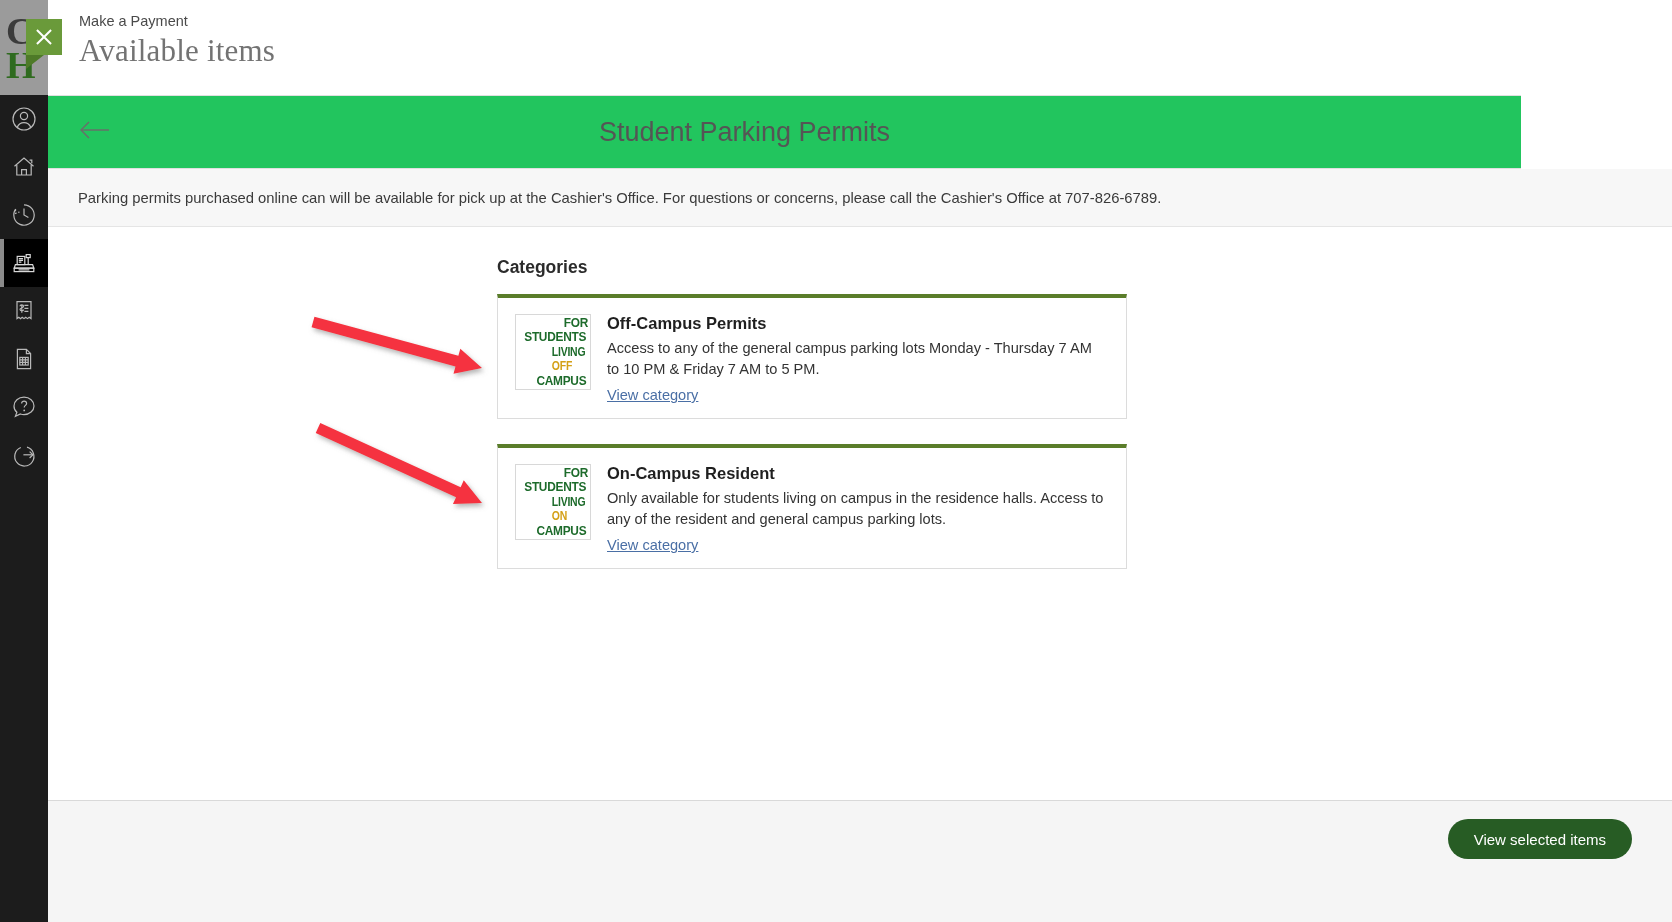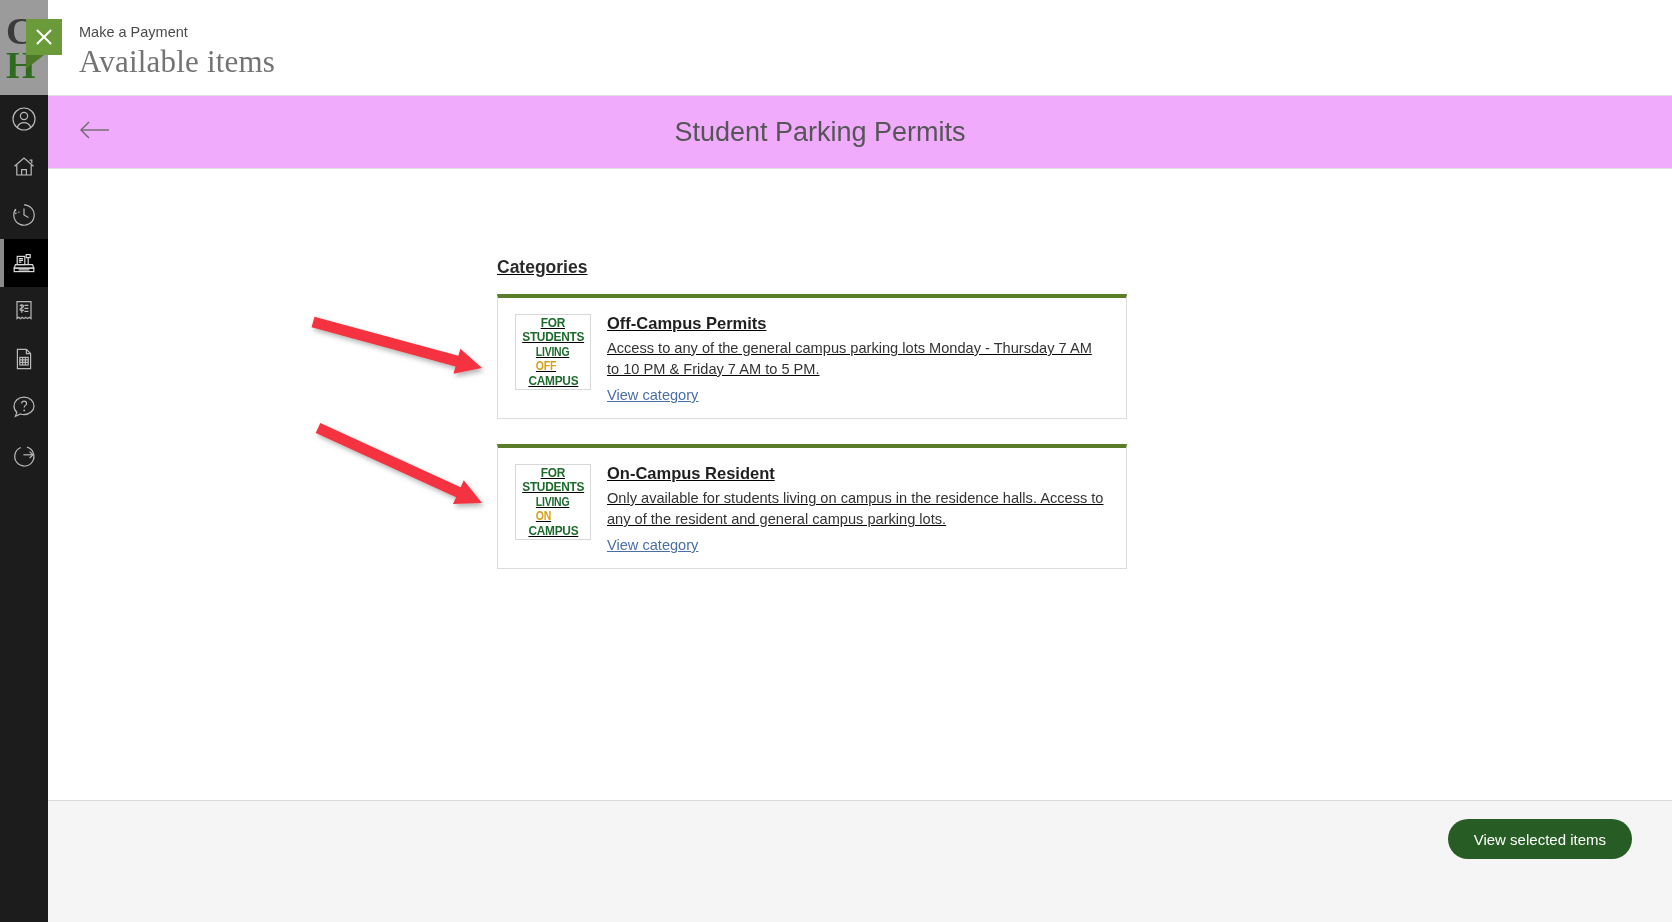--- a/index.html
+++ b/index.html
@@ -106,21 +106,21 @@
     left: 0; top: 9px;
     width: 20px; height: 2px;
     background: #ffffff;
   }
   .close-x::before { transform: rotate(45deg); }
   .close-x::after  { transform: rotate(-45deg); }
 
   
   .page-head {
     position: absolute;
-    left: 48px; top: 15px;
+    left: 48px; top: 4px;
     width: 1624px;
     height: 95px;
     background: #ffffff;
     padding: 9px 0 0 31px;
   }
   .breadcrumb {
     font-size: 14.5px;
     color: #4a4a4a;
     margin-bottom: 4px;
   }
@@ -129,23 +129,23 @@
     font-size: 31px;
     font-weight: normal;
     color: #737373;
     letter-spacing: 0.2px;
   }
 
   
   .sub-head {
     position: absolute;
     left: 48px; top: 95px;
-    width: 1624px;
+    width: 1473px;
     height: 74px;
-    background: #f0abfc;
+    background: #22c55e;
     border-top: 1px solid #e0e0e0;
     border-bottom: 1px solid #e0e0e0;
     display: flex;
     align-items: center;
   }
   .back-arrow {
     position: absolute;
     left: 30px;
     width: 34px; height: 34px;
     display: flex;
@@ -183,21 +183,20 @@
     left: 48px; top: 227px;
     width: 1624px;
     height: 573px;
     background: #ffffff;
     overflow: hidden;
   }
   .cat-wrap {
     position: absolute;
     left: 449px; top: 30px;
     width: 728px;
-    text-decoration: underline;
   }
   .cat-heading {
     font-size: 17.5px;
     font-weight: bold;
     color: #2b2b2b;
     margin-bottom: 16px;
   }
 
   .cat-card {
     position: relative;
@@ -211,21 +210,21 @@
     gap: 16px;
   }
   .cat-thumb {
     flex: 0 0 auto;
     width: 76px;
     height: 76px;
     border: 1px solid #d8d8d8;
     background: #ffffff;
     display: flex;
     flex-direction: column;
-    align-items: center;
+    align-items: flex-end;
     justify-content: center;
     padding: 17px 0;
     user-select: none;
   }
   .cat-thumb span {
     display: block;
     font-family: "Liberation Sans Narrow", "Liberation Sans", sans-serif;
     font-weight: bold;
     font-size: 13.5px;
     line-height: 14.5px;
@@ -408,20 +407,23 @@
       <span>
         <svg width="32" height="22" viewBox="0 0 32 22" fill="none" stroke="#6b6b6b" stroke-width="1.4">
           <path d="M30 11H2"></path>
           <path d="M10 3L2 11l8 8"></path>
         </svg>
       </span>
     </div>
     <div class="sub-title">Student Parking Permits</div>
   </div>
 
+  <div class="notice">
+    <span>Parking permits purchased online can will be available for pick up at the Cashier's Office. For questions or concerns, please call the Cashier's Office at 707-826-6789.</span>
+  </div>
 
   <main class="content">
     <div class="cat-wrap">
       <div class="cat-heading">Categories</div>
 
       <div class="cat-card">
         <div class="cat-thumb">
           <span>FOR</span>
           <span>STUDENTS</span>
           <span>

